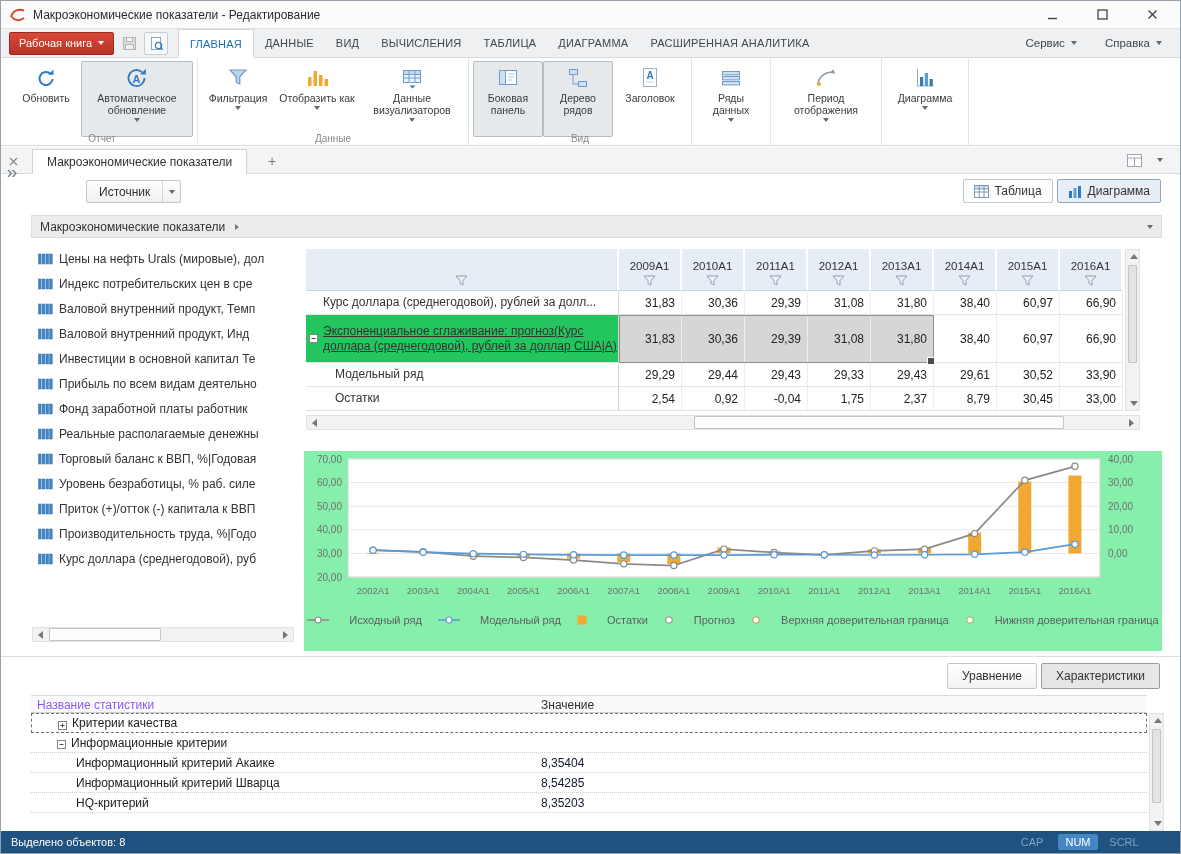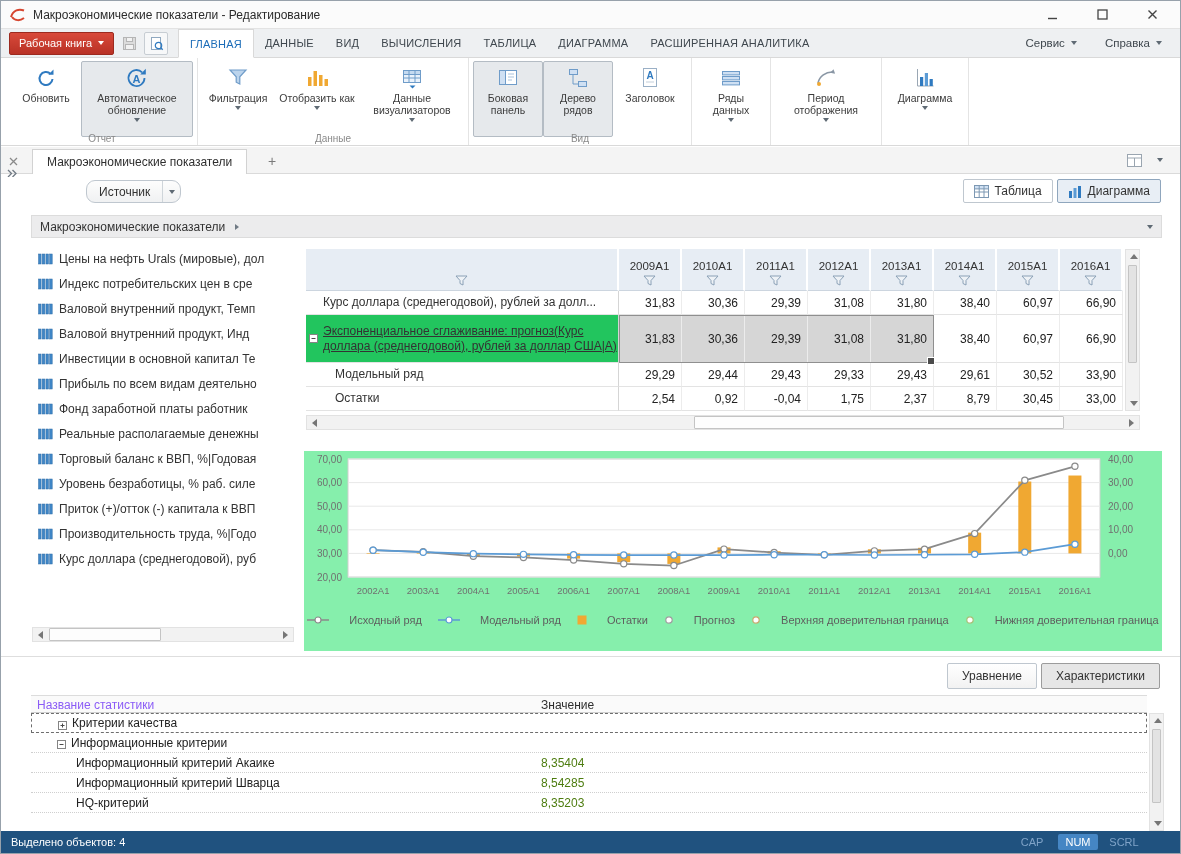--- a/index.html
+++ b/index.html
@@ -32,21 +32,21 @@
   
   .doctabs{position:absolute;left:0;top:146px;right:0;height:27px;background:#f4f4f4;border-bottom:1px solid #dadada;box-sizing:border-box;}
   .dtab{position:absolute;left:31px;top:2px;height:24px;background:#fff;border:1px solid #d2d2d2;border-bottom:none;display:flex;align-items:center;padding:0 14px;font-size:12px;color:#2f2f2f;}
   .dplus{position:absolute;left:262px;top:5px;width:18px;height:18px;display:flex;align-items:center;justify-content:center;color:#7a7a7a;font-size:14px;}
   .dtx{position:absolute;left:8px;top:8px;}
   .dticons{position:absolute;right:12px;top:5px;display:flex;gap:10px;align-items:center;}
   .chevbtn{width:16px;height:16px;display:flex;align-items:center;justify-content:center;}
   .railchev{position:absolute;left:6px;top:166px;}
   
   .toolbar{position:absolute;left:0;top:176px;right:0;height:30px;background:#fff;}
-  .srcbtn{position:absolute;left:85px;top:3px;height:21px;display:flex;border:1px solid #bfc7cf;border-radius:9px;background:linear-gradient(#fdfdfd,#f0f1f2);}
+  .srcbtn{position:absolute;left:85px;top:3px;height:21px;display:flex;border:1px solid #bfc7cf;border-radius:2px;background:linear-gradient(#fdfdfd,#f0f1f2);}
   .srcbtn .txt{padding:0 12px;display:flex;align-items:center;font-size:12px;color:#333;}
   .srcbtn .arr{width:17px;border-left:1px solid #cfd5da;display:flex;align-items:center;justify-content:center;}
   .vizbtns{position:absolute;right:19px;top:2px;display:flex;gap:4px;}
   .vizbtn{height:22px;display:flex;align-items:center;gap:6px;padding:0 10px;border:1px solid #bfc7cf;border-radius:2px;background:#fff;font-size:12px;color:#333;}
   .vizbtn.active{background:#e8eef5;border-color:#8fa6bd;}
   
   .sechdr{position:absolute;left:30px;top:214px;width:1131px;height:23px;background:#ececed;border:1px solid #dcdcdc;box-sizing:border-box;display:flex;align-items:center;padding:0 8px;}
   .sechdr .arrR{width:0;height:0;border-top:3.5px solid transparent;border-bottom:3.5px solid transparent;border-left:4px solid #6f7a84;margin-left:10px;}
   .sechdr .car{margin-left:auto;}
   
@@ -87,21 +87,21 @@
   .statsbtns{position:absolute;right:20px;top:662px;display:flex;gap:4px;}
   .stbtn{height:24px;display:flex;align-items:center;padding:0 14px;border:1px solid #bfc7cf;border-radius:2px;background:linear-gradient(#fff,#f2f2f2);font-size:12px;color:#333;}
   .stbtn.active{background:#e6e6e6;border-color:#9c9c9c;}
   .shead{position:absolute;left:30px;top:694px;width:1116px;height:18px;border-top:1px solid #dcdcdc;border-bottom:1px solid #cfcfcf;background:#fafafa;box-sizing:border-box;}
   .shead .c1{position:absolute;left:6px;top:2px;font-size:12px;color:#8b5cf6;}
   .shead .c2{position:absolute;left:510px;top:2px;font-size:12px;color:#2f2f2f;}
   .srows{position:absolute;left:30px;top:712px;width:1116px;}
   .srow{position:relative;height:20px;border-bottom:1px dotted #cfcfcf;box-sizing:border-box;display:flex;align-items:center;}
   .srow.focused{border:1px dashed #6d6d6d;}
   .srow .lab{font-size:12px;color:#222;white-space:nowrap;}
-  .srow .val{position:absolute;left:510px;font-size:12px;color:#4d7c0f;}
+  .srow .val{position:absolute;left:510px;font-size:12px;color:#0f172a;}
   .expw{display:inline-flex;}
   .stats-vsb{position:absolute;left:1148px;top:712px;width:15px;height:118px;background:#f2f2f2;border:1px solid #e2e2e2;box-sizing:border-box;}
   .stats-vsb .sbtn{position:absolute;left:0;}
   
   .statusbar{position:absolute;left:0;bottom:0;right:0;height:22px;background:#20527f;display:flex;align-items:center;padding:0 10px;box-sizing:border-box;}
   .statusbar .sel{color:#fff;font-size:11px;}
   .sinds{margin-left:auto;display:flex;gap:6px;padding-right:26px;}
   .sind{min-width:32px;text-align:center;font-size:11px;color:#7fa3c8;padding:2px 4px;border-radius:2px;}
   .sind.on{background:#4586c4;color:#fff;}
 </style>
@@ -807,20 +807,20 @@
     <div class="sbtn" style="top:0;">
         <span class="tri-u"></span>
       </div>
     <div class="vthumb" style="top:15px;height:72px;"></div>
     <div class="sbtn" style="bottom:0;">
         <span class="tri-d"></span>
       </div>
   </div>
 
   <div class="statusbar">
-    <span class="sel">Выделено объектов: 4</span>
+    <span class="sel">Выделено объектов: 8</span>
     <div class="sinds">
         <span class="sind">CAP</span>
         <span class="sind on">NUM</span>
         <span class="sind">SCRL</span>
       </div>
   </div>
 </div>
 
 </body></html>

